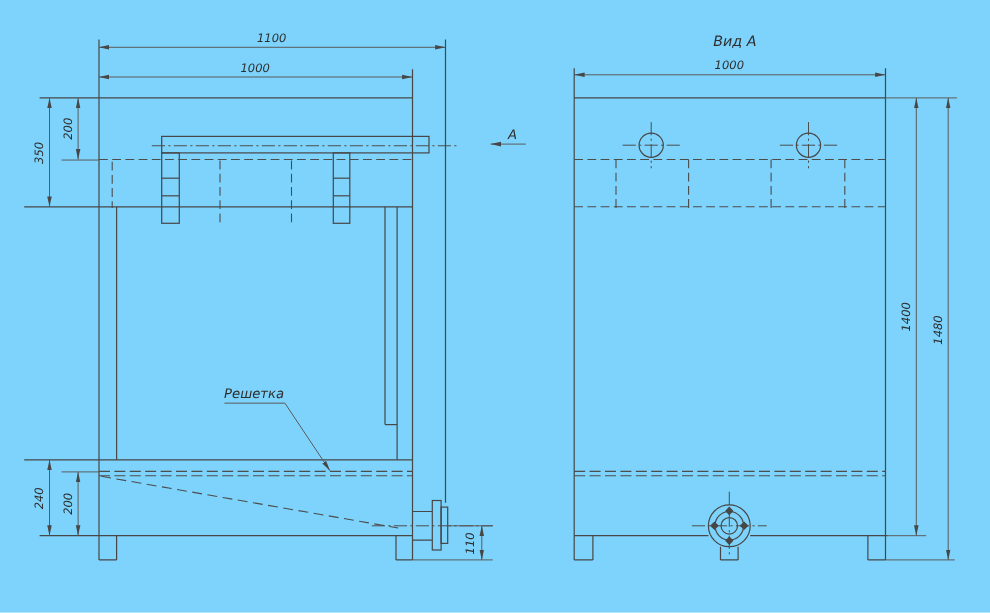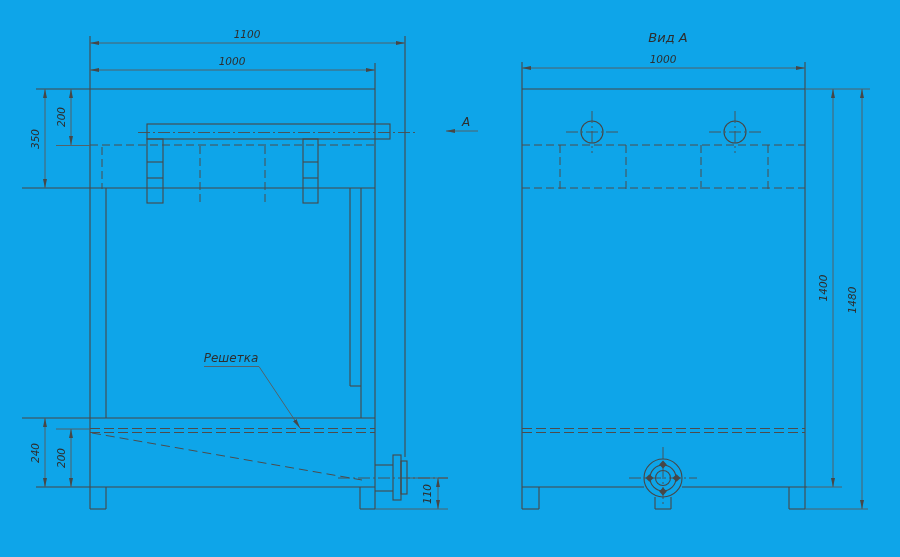--- a/index.html
+++ b/index.html
@@ -1,16 +1,16 @@
 <!DOCTYPE html>
 <html><head>
 <meta charset="utf-8">
 <style>
   html,body{margin:0;padding:0;background:#ffffff;}
-  .stage{position:relative;width:900px;height:557px;background:#0ea5e9;overflow:hidden;
+  .stage{position:relative;width:900px;height:557px;background:#7dd3fc;overflow:hidden;
          font-family:"DejaVu Sans",sans-serif;}
   svg{display:block;}
   .ln{stroke:#474747;stroke-width:1.1;fill:none;}
   .thin{stroke:#5a5a5a;stroke-width:0.9;fill:none;}
   .hid{stroke:#4c4c4c;stroke-width:1;fill:none;stroke-dasharray:8 4;}
   .hid2{stroke:#4c4c4c;stroke-width:1;fill:none;stroke-dasharray:10 4;}
   .cl{stroke:#4c4c4c;stroke-width:0.9;fill:none;stroke-dasharray:12 3 2 3;}
   .diag{stroke:#4c4c4c;stroke-width:1;fill:none;stroke-dasharray:9 5;}
   .txt{fill:#2e2e2e;font-style:italic;font-size:10.5px;text-anchor:middle;}
   .big{font-size:13px;}

